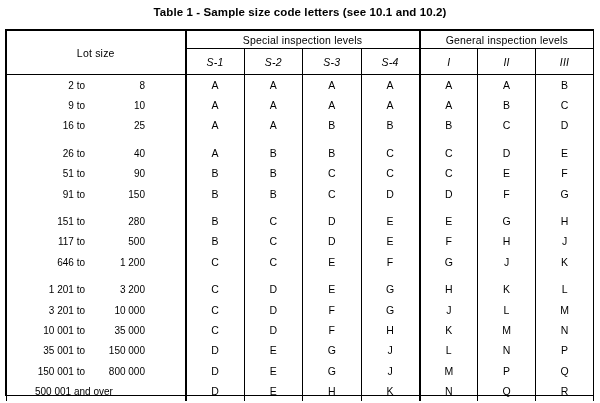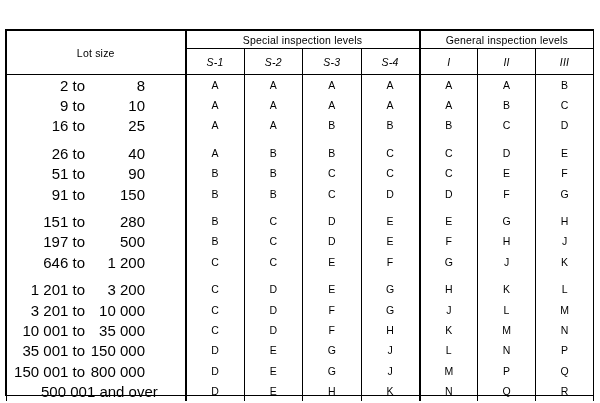--- a/index.html
+++ b/index.html
@@ -81,21 +81,21 @@
   
   td.lot {
     padding: 0;
     position: relative;
   }
   .lotline {
     display: block;
     width: 100%;
     height: 100%;
     position: relative;
-    font-size: 15px;
+    font-size: 10px;
   }
   .lot-from {
     position: absolute;
     left: 0;
     top: 50%;
     transform: translateY(-50%);
     width: 78px;
     text-align: right;
     white-space: pre;
   }
@@ -103,21 +103,21 @@
     position: absolute;
     left: 78px;
     top: 50%;
     transform: translateY(-50%);
     width: 60px;
     text-align: right;
     white-space: pre;
   }
   .lot-full {
     position: absolute;
-    left: 34px;
+    left: 28px;
     top: 50%;
     transform: translateY(-50%);
     text-align: right;
     white-space: pre;
   }
 
   
   td.code {
     text-align: center;
     font-size: 10.5px;
@@ -128,20 +128,21 @@
   tr.spacer td { border-top: 0; border-bottom: 0; }
 
   
   tbody.body td { border-top: 0; border-bottom: 0; }
 </style>
 </head>
 <body>
 
 <div id="page">
 
+  <div id="title">Table 1 - Sample size code letters (see 10.1 and 10.2)</div>
 
   <div id="table-wrap">
     <table class="grid">
       <colgroup>
         <col style="width:179px">
         <col style="width:58.5px">
         <col style="width:58.5px">
         <col style="width:58.5px">
         <col style="width:58.5px">
         <col style="width:58px">
@@ -289,21 +290,21 @@
             <td class="code">C</td>
             <td class="code">D</td>
             <td class="code thickR">E</td>
             <td class="code">E</td>
             <td class="code">G</td>
             <td class="code">H</td>
           </tr>
           <tr class="datarow">
             <td class="lot thickR">
               <span class="lotline">
-                <span class="lot-from">197 to</span>
+                <span class="lot-from">117 to</span>
                 <span class="lot-to">500</span>
               </span>
             </td>
             <td class="code">B</td>
             <td class="code">C</td>
             <td class="code">D</td>
             <td class="code thickR">E</td>
             <td class="code">F</td>
             <td class="code">H</td>
             <td class="code">J</td>

